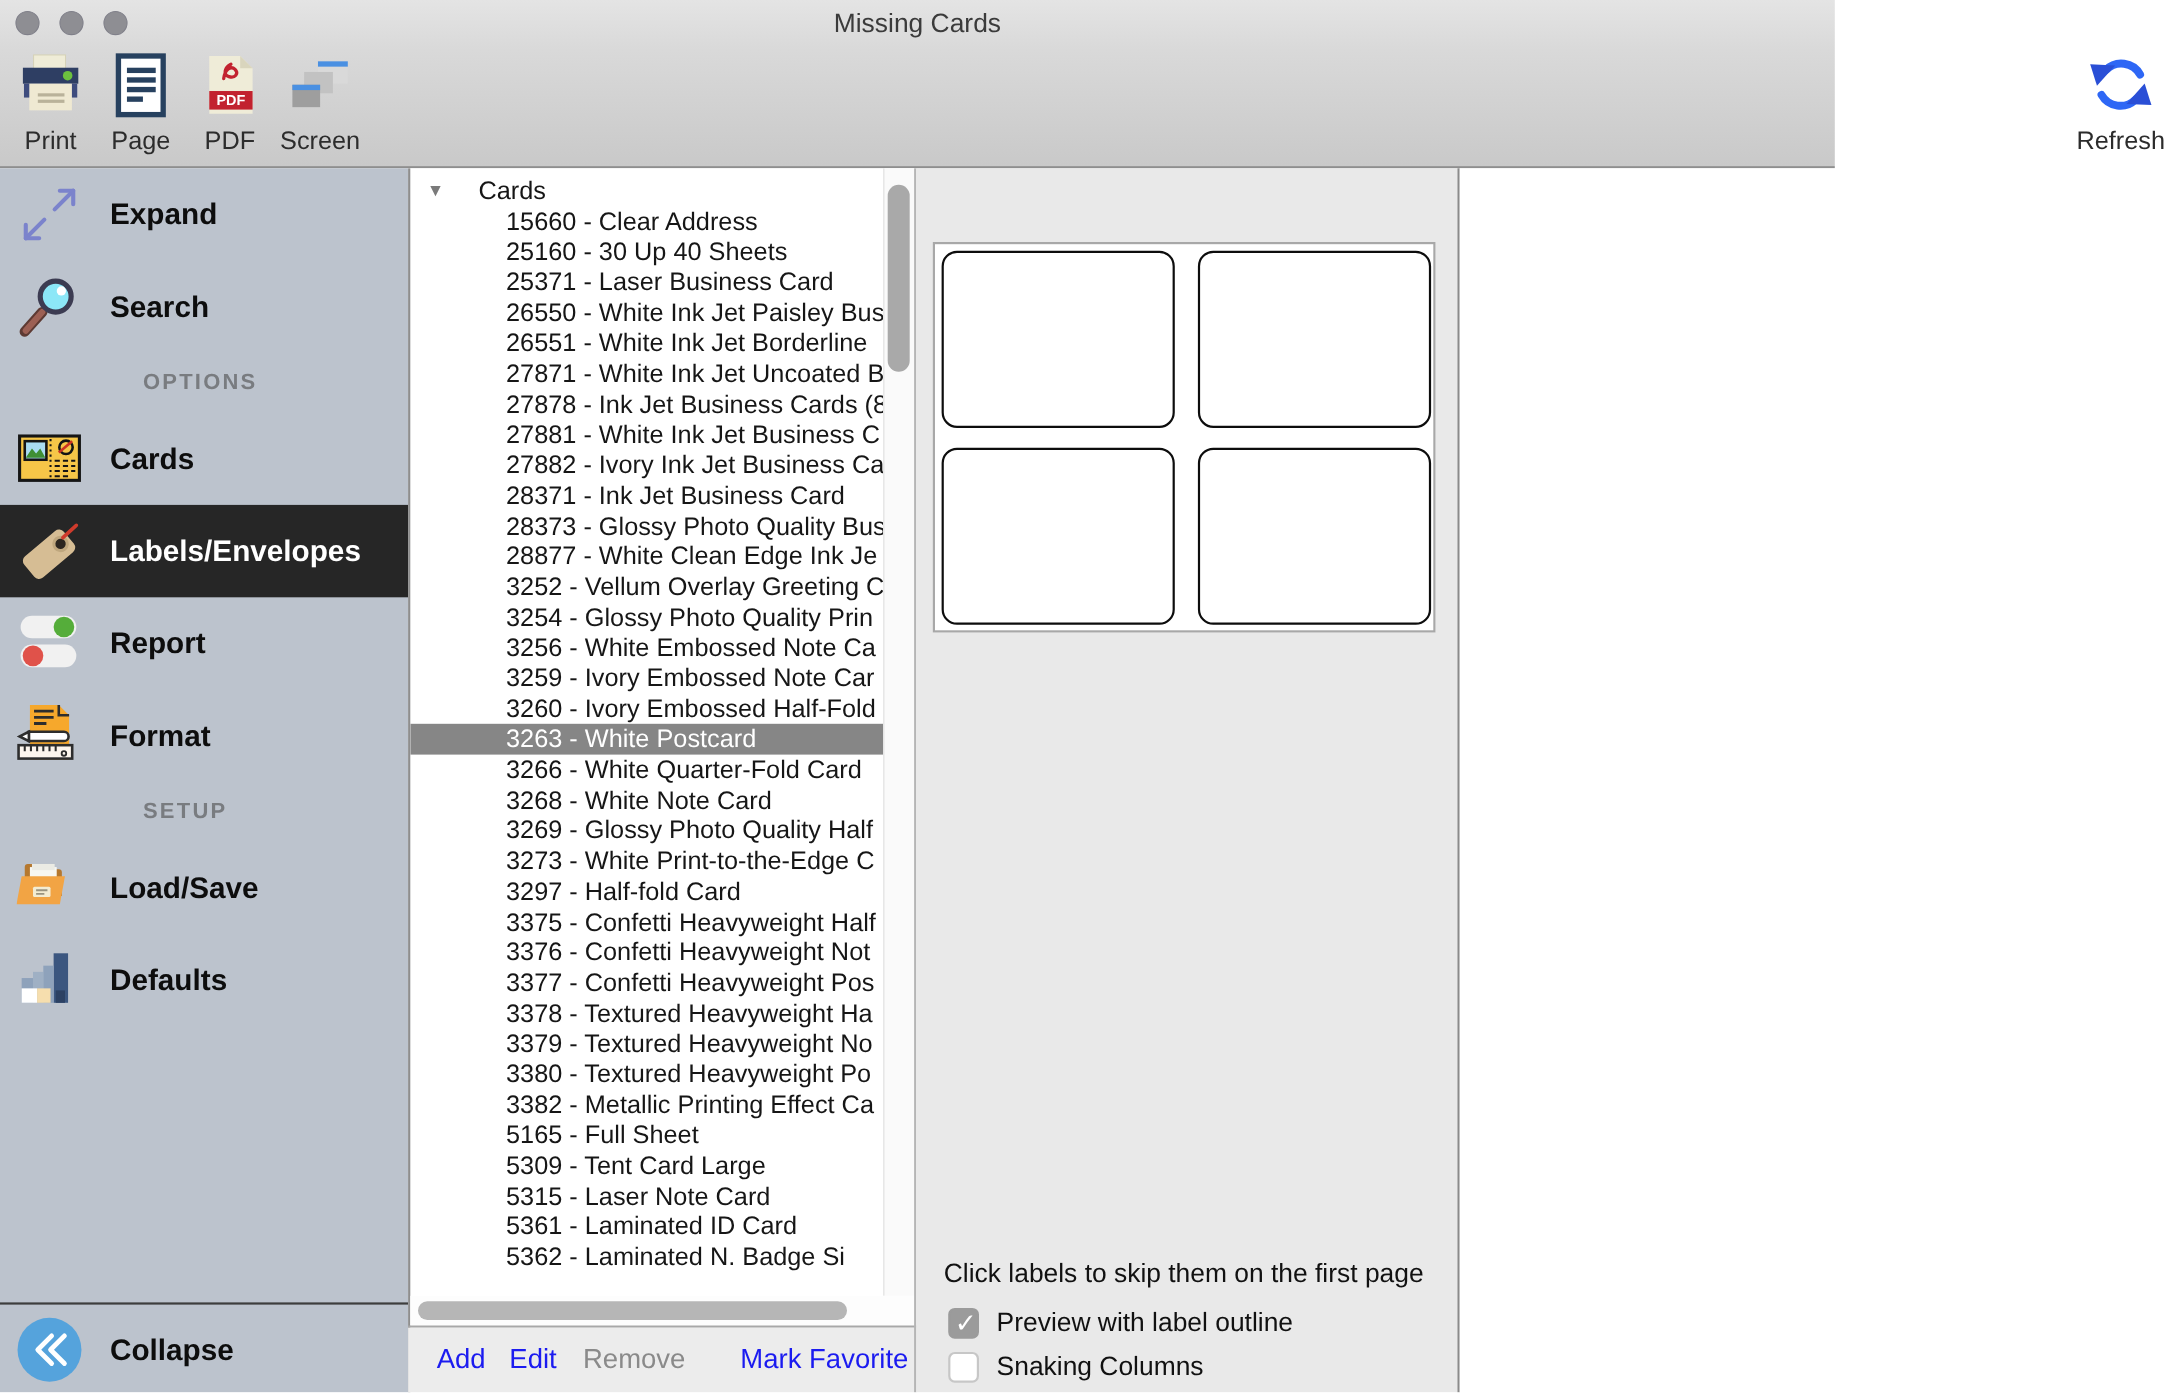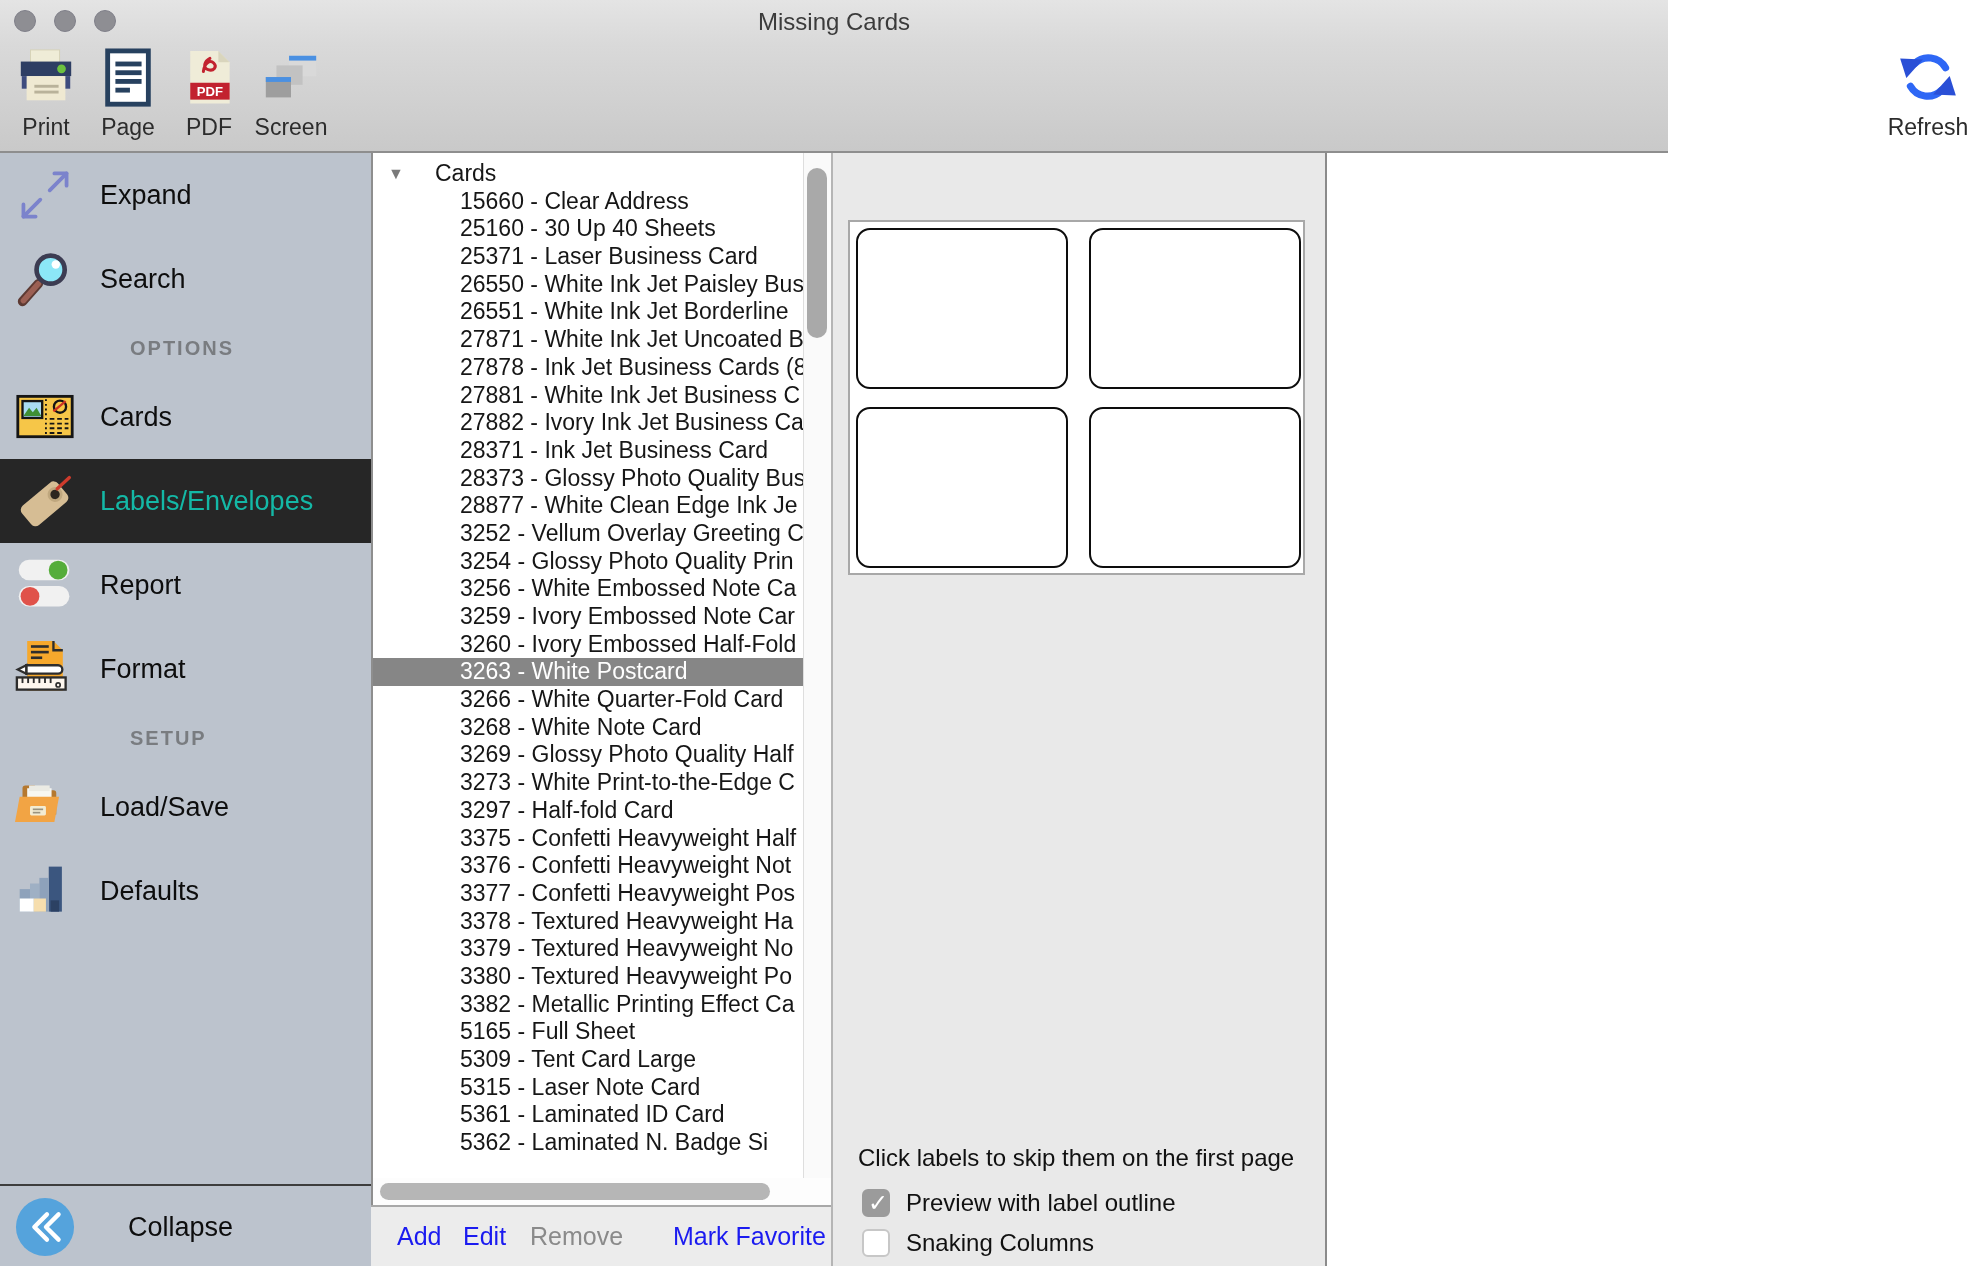--- a/index.html
+++ b/index.html
@@ -16,26 +16,26 @@
     font-size:24px;font-weight:500;color:#3b3b3b;}
   .tbtn{position:absolute;top:44px;width:92px;text-align:center;cursor:default;}
   .tbtn .ticon{height:66px;display:flex;align-items:flex-end;justify-content:center;}
   .tbtn .tlabel{margin-top:4px;font-size:23px;color:#2c2c2c;}
 
   
   .sidebar{position:absolute;left:0;top:153px;width:371px;height:1113px;background:#bcc3cd;}
   .side-row{height:84px;display:flex;align-items:center;}
   .side-row.selected{background:#262626;}
   .side-row .sicon{width:64px;margin-left:13px;display:flex;justify-content:center;align-items:center;}
-  .side-row .slabel{margin-left:23px;font-size:27px;font-weight:normal;color:#0d0d0d;white-space:nowrap;}
-  .side-row.selected .slabel{color:#14b8a6;}
+  .side-row .slabel{margin-left:23px;font-size:27px;font-weight:bold;color:#0d0d0d;white-space:nowrap;}
+  .side-row.selected .slabel{color:#ffffff;}
   .side-header{height:54px;display:flex;align-items:center;padding-left:130px;
     font-size:20px;font-weight:bold;color:#797c80;letter-spacing:2px;}
   .collapse-sep{position:absolute;left:0;bottom:80px;width:100%;height:2px;background:#3d3d3d;}
-  .side-row.collapse{position:absolute;left:0;bottom:0;width:100%;height:78px;gap:28px;}
+  .side-row.collapse{position:absolute;left:0;bottom:0;width:100%;height:78px;}
 
   
   .list-panel{position:absolute;left:371px;top:153px;width:462px;height:1113px;background:#ffffff;}
   .lp-left-border{position:absolute;left:0;top:0;width:2px;height:100%;background:#8e8e8e;}
   .lp-right-border{position:absolute;right:0;top:0;width:2px;height:100%;background:#b5b5b5;}
   .tree{position:absolute;left:2px;top:0;width:430px;height:1025px;padding-top:7px;overflow:hidden;}
   .list-row{height:27.7px;line-height:27.7px;font-size:23px;color:#161616;
     white-space:nowrap;overflow:hidden;padding-left:87px;}
   .list-row.root{position:relative;padding-left:62px;}
   .disclosure{position:absolute;left:15px;top:0;font-size:16px;color:#7a7a7a;}

